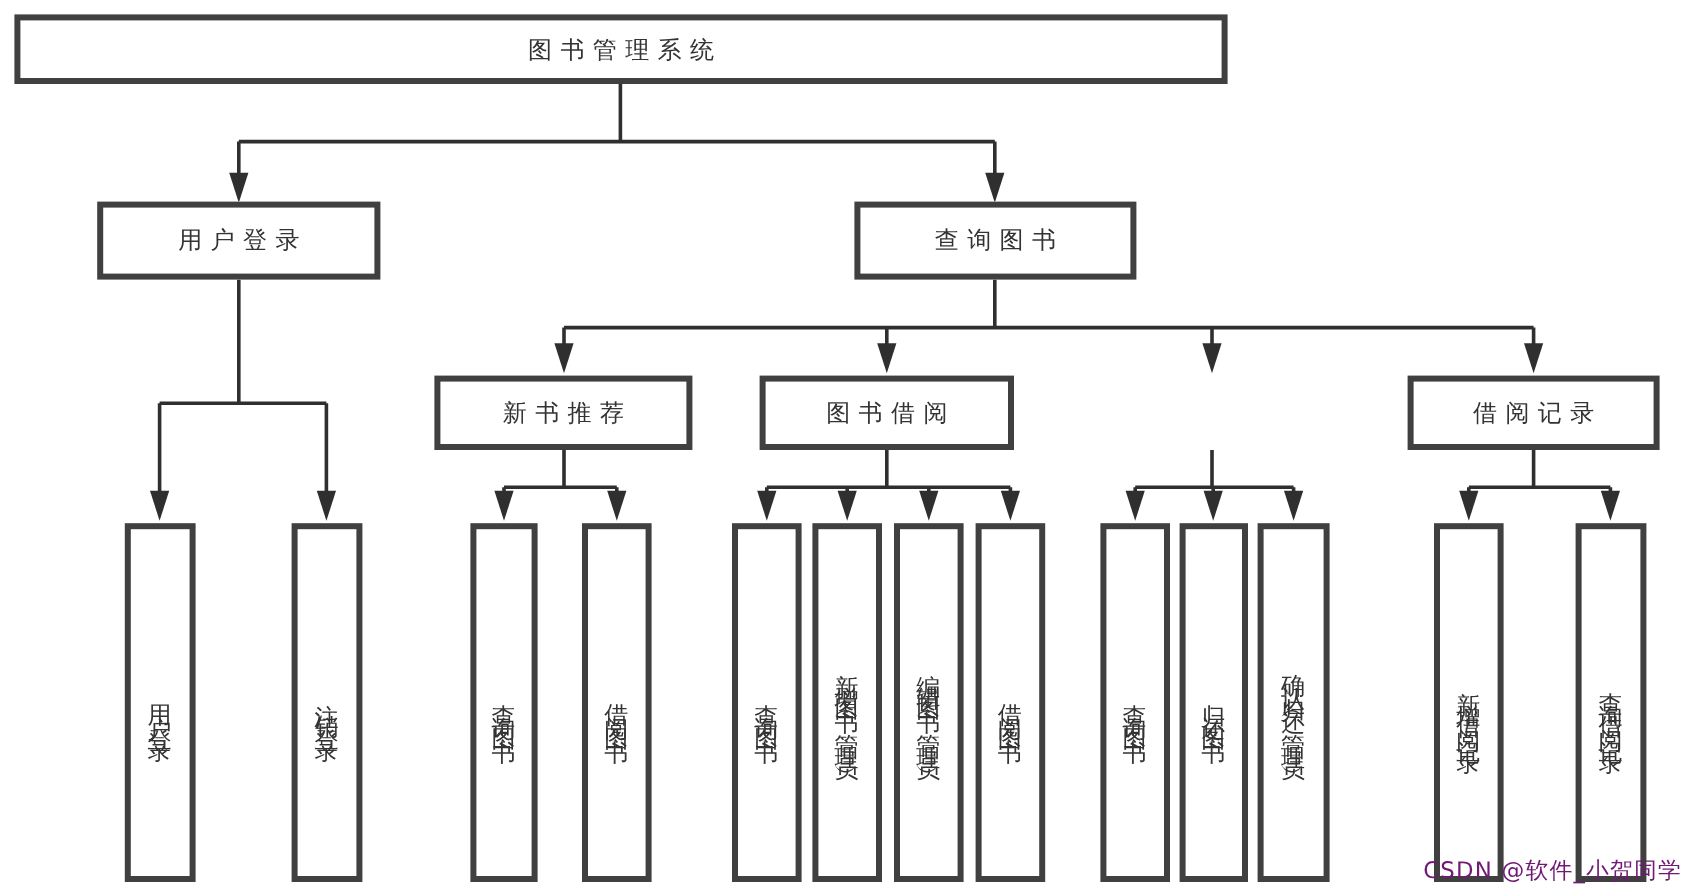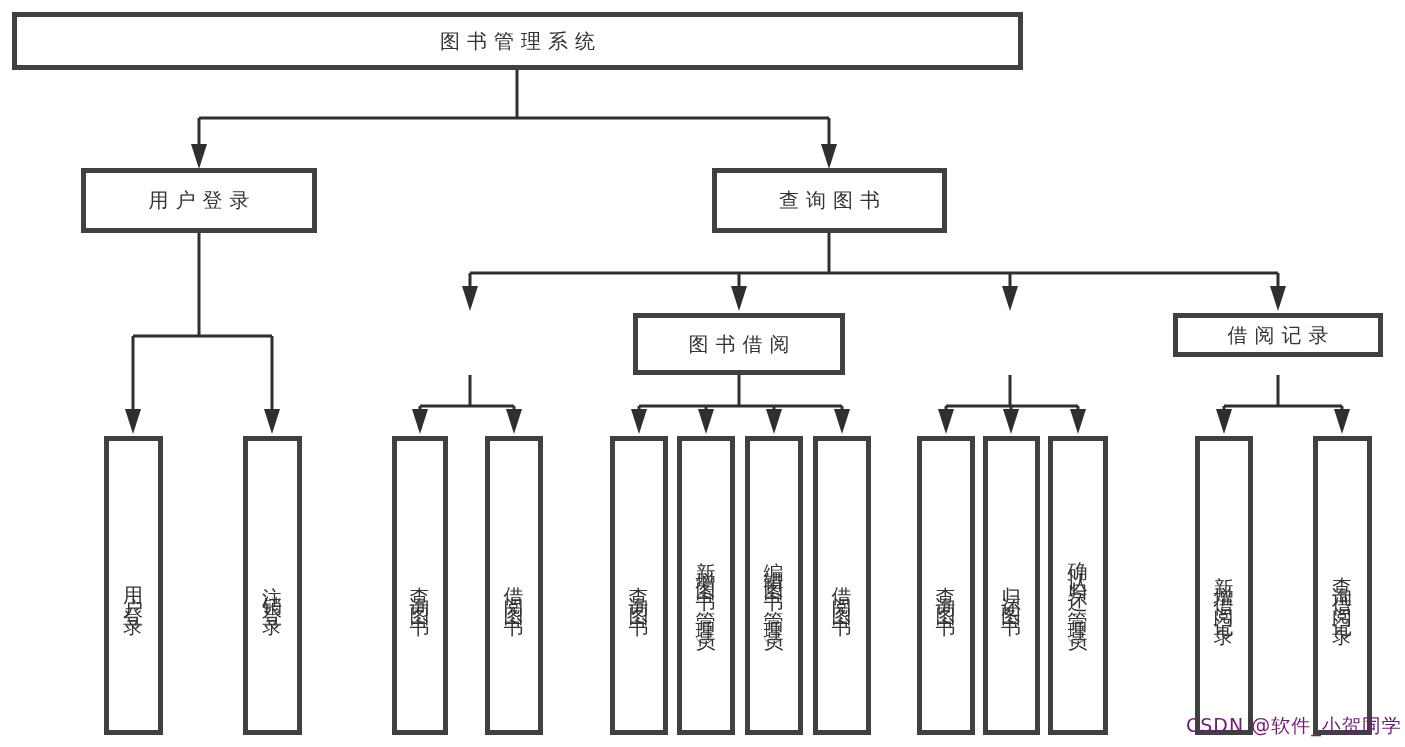--- a/index.html
+++ b/index.html
@@ -73,24 +73,27 @@
     <span class="lbl">图书管理系统</span>
   </div>
 
   <div class="node h" style="left:81px;top:168px;width:236px;height:65px">
     <span class="lbl">用户登录</span>
   </div>
   <div class="node h" style="left:712px;top:168px;width:235px;height:65px">
     <span class="lbl">查询图书</span>
   </div>
 
+  <div class="node h" style="left:362px;top:313px;width:215px;height:62px">
+    <span class="lbl">新书推荐</span>
+  </div>
   <div class="node h" style="left:633px;top:313px;width:212px;height:62px">
     <span class="lbl">图书借阅</span>
   </div>
-  <div class="node h" style="left:1173px;top:313px;width:210px;height:44px">
+  <div class="node h" style="left:1173px;top:313px;width:210px;height:62px">
     <span class="lbl">借阅记录</span>
   </div>
 
   <div class="node v" style="left:104px;top:436px;width:59px;height:299px">
     <span class="lbl">用户登录</span>
   </div>
   <div class="node v" style="left:243px;top:436px;width:59px;height:299px">
     <span class="lbl">注销登录</span>
   </div>
 

